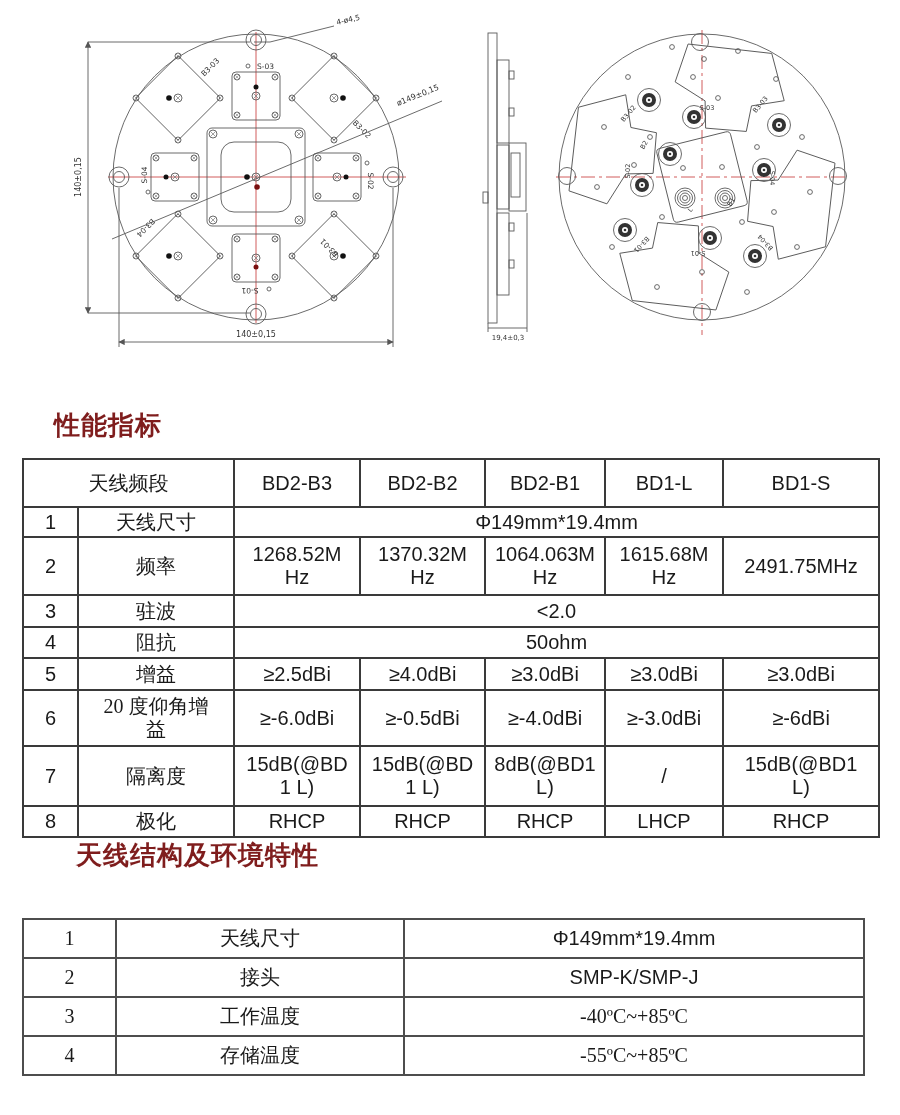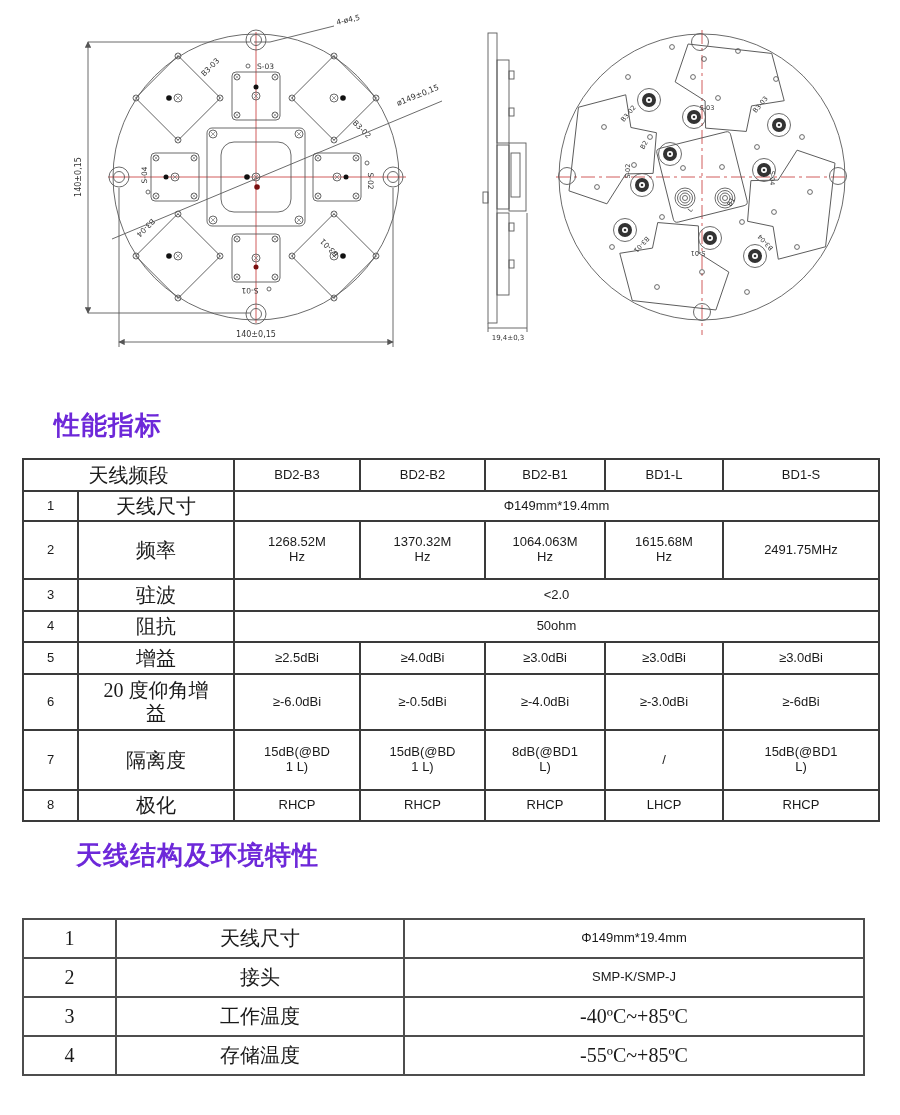--- a/index.html
+++ b/index.html
@@ -4,31 +4,31 @@
 <style>
   html,body{margin:0;padding:0;}
   body{
     width:900px;height:1115px;position:relative;background:#ffffff;
     font-family:"Liberation Sans",sans-serif;color:#1a1a1a;overflow:hidden;
   }
   .abs{position:absolute;}
   
   .sec-title{
     font-family:"Liberation Serif",serif;
-    font-size:26px;font-weight:600;letter-spacing:1px;color:#6d28d9;
+    font-size:26px;font-weight:600;letter-spacing:1px;color:#7f1d1d;
   }
   
   table{border-collapse:collapse;table-layout:fixed;}
   td{border:2px solid #3a3a3a;text-align:center;vertical-align:middle;
      padding:0 2px;line-height:1.15;overflow:hidden;}
   .t-perf{width:856px;}
   .t-env{width:841px;}
   .t-env td{border:2px solid #4d4d4d;}
   .cn{font-family:"Liberation Serif",serif;font-size:20px;}
-  .en{font-family:"Liberation Sans",sans-serif;font-size:13px;}
+  .en{font-family:"Liberation Sans",sans-serif;font-size:20px;}
   .sr{font-family:"Liberation Serif",serif;font-size:20px;}
   .pre{white-space:pre-line;}
   
   svg text{font-family:"DejaVu Sans",sans-serif;fill:#333;}
   .thin{stroke:#5a5a5a;stroke-width:0.9;fill:none;}
   .red{stroke:#cc4949;stroke-width:0.9;fill:none;}
 </style>
 </head>
 <body>
 
@@ -353,21 +353,21 @@
   <colgroup>
     <col style="width:55px">
       <col style="width:156px">
       <col style="width:126px">
     <col style="width:125px">
       <col style="width:120px">
       <col style="width:118px">
       <col style="width:156px">
   </colgroup>
   <tbody>
-      <tr style="height:32px">
+      <tr style="height:48px">
     <td colspan="2" class="cn">天线频段</td>
     <td class="en">BD2-B3</td>
     <td class="en">BD2-B2</td>
     <td class="en">BD2-B1</td>
     <td class="en">BD1-L</td>
     <td class="en">BD1-S</td>
   </tr>
   <tr style="height:30px">
     <td class="en">1</td>
     <td class="cn">天线尺寸</td>

